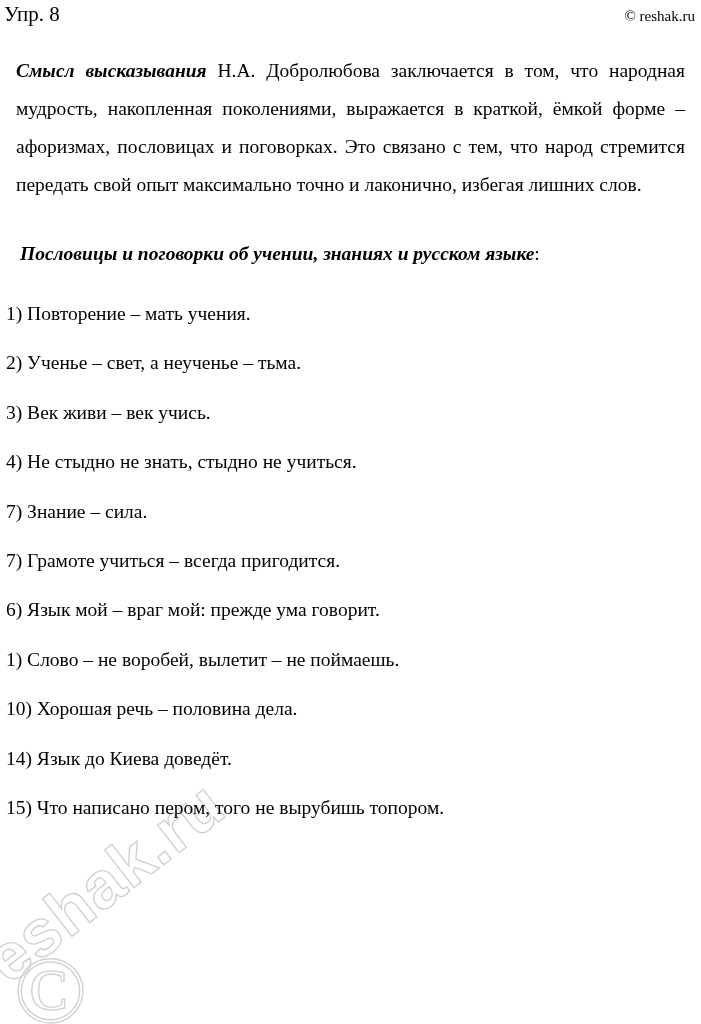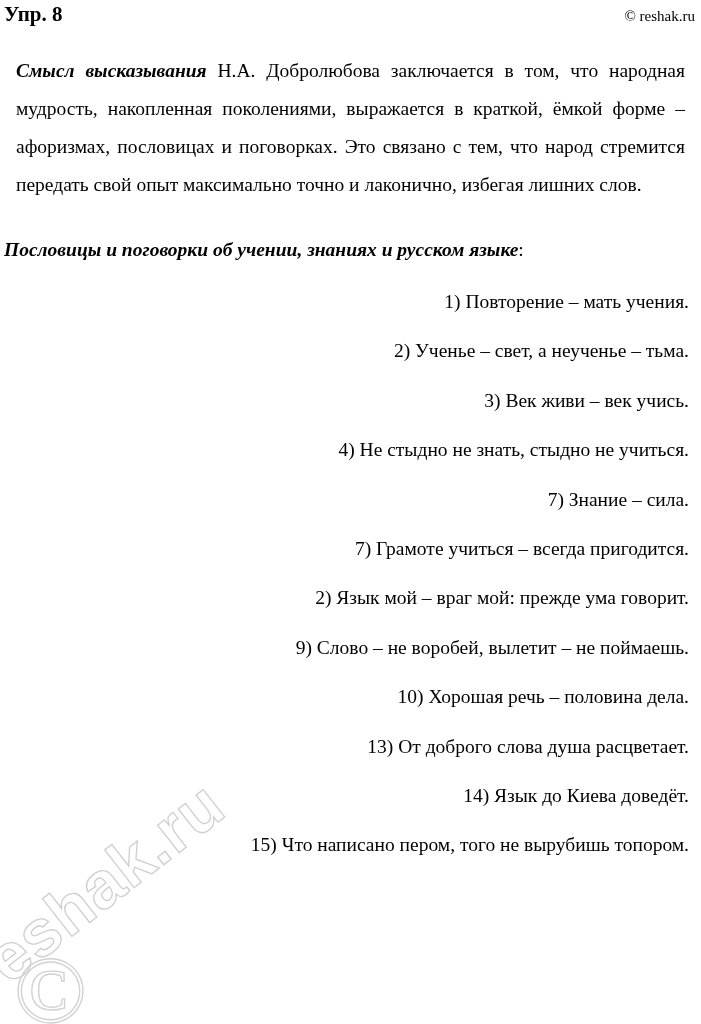--- a/index.html
+++ b/index.html
@@ -31,21 +31,21 @@
   .header {
     display: flex;
     align-items: baseline;
     justify-content: space-between;
     height: 30px;
     padding-top: 2px;
     box-sizing: border-box;
   }
   .header-title {
     font-size: 21px;
-    font-weight: bold;
+    font-weight: normal;
     letter-spacing: 0px;
     line-height: 24px;
     white-space: nowrap;
   }
   .header-copyright {
     font-size: 15px;
     font-weight: normal;
     line-height: 24px;
     white-space: nowrap;
     padding-right: 2px;
@@ -61,40 +61,39 @@
     text-justify: inter-word;
     hyphens: none;
   }
   .intro .lead {
     font-weight: bold;
     font-style: italic;
   }
 
   
   .section-heading {
-    margin: 0;
+    margin: 16px;
     padding-top: 15px;
     font-size: 19.5px;
     line-height: 38px;
     font-weight: bold;
     font-style: italic;
     white-space: nowrap;
   }
   .section-heading .colon {
     font-weight: normal;
     font-style: normal;
   }
 
   
   .proverb-list {
     list-style: none;
-    margin: 8px;
+    margin: 2px;
     padding: 0;
     padding-top: 13px;
-    text-align: right;
   }
   .proverb-item {
     font-size: 19.5px;
     line-height: 24px;
     height: 49.4px;
     white-space: nowrap;
     display: block;
   }
 
   
@@ -156,21 +155,20 @@
     <span>Пословицы и поговорки об учении, знаниях и русском языке</span><span class="colon">:</span>
   </p>
 
   <ul class="proverb-list">
     <li class="proverb-item">1) Повторение – мать учения.</li>
     <li class="proverb-item">2) Ученье – свет, а неученье – тьма.</li>
     <li class="proverb-item">3) Век живи – век учись.</li>
     <li class="proverb-item">4) Не стыдно не знать, стыдно не учиться.</li>
     <li class="proverb-item">7) Знание – сила.</li>
     <li class="proverb-item">7) Грамоте учиться – всегда пригодится.</li>
-    <li class="proverb-item">2) Язык мой – враг мой: прежде ума говорит.</li>
-    <li class="proverb-item">9) Слово – не воробей, вылетит – не поймаешь.</li>
+    <li class="proverb-item">6) Язык мой – враг мой: прежде ума говорит.</li>
+    <li class="proverb-item">1) Слово – не воробей, вылетит – не поймаешь.</li>
     <li class="proverb-item">10) Хорошая речь – половина дела.</li>
-    <li class="proverb-item">13) От доброго слова душа расцветает.</li>
     <li class="proverb-item">14) Язык до Киева доведёт.</li>
     <li class="proverb-item">15) Что написано пером, того не вырубишь топором.</li>
   </ul>
 
 </div>
 
 </body></html>

